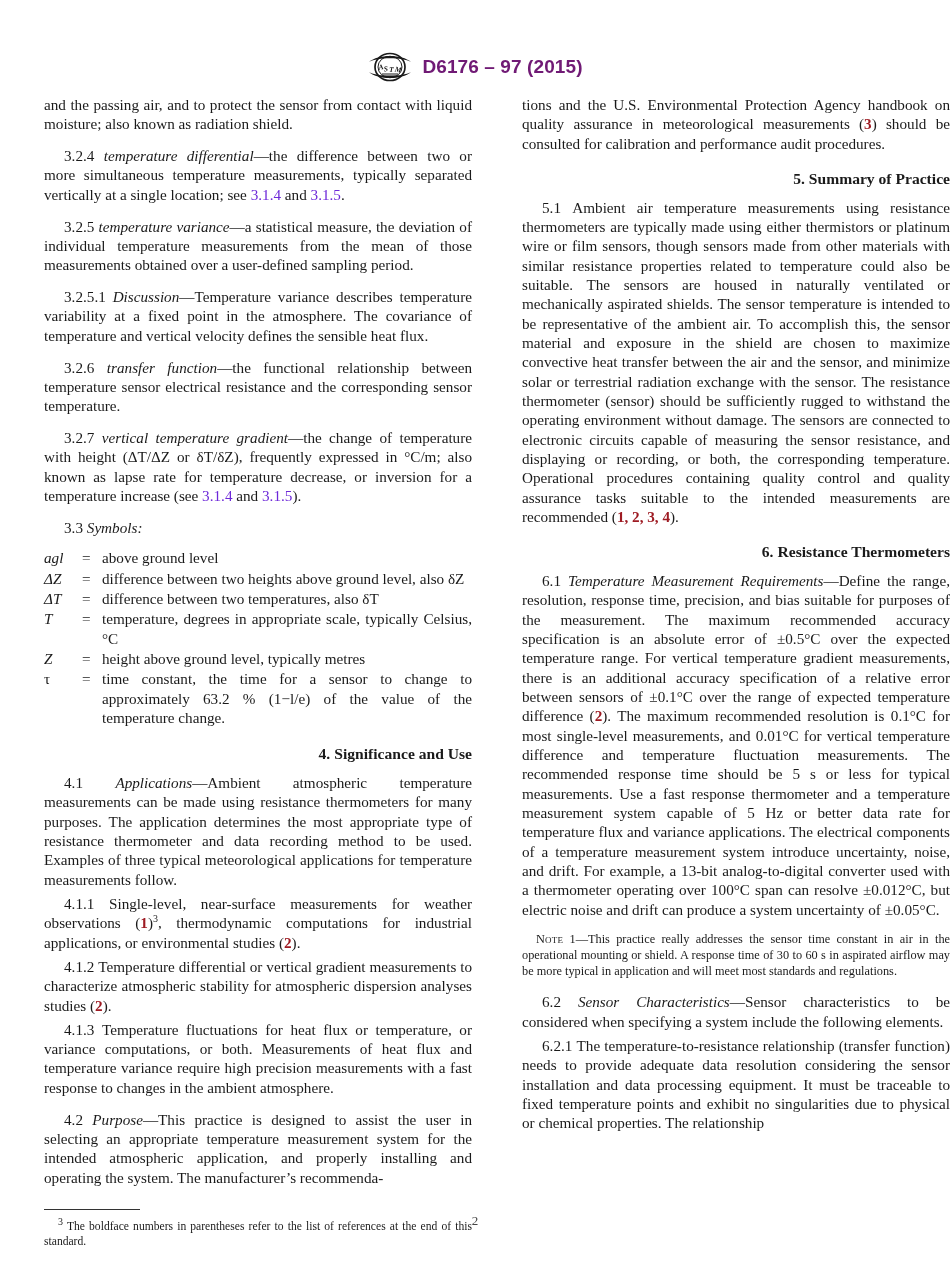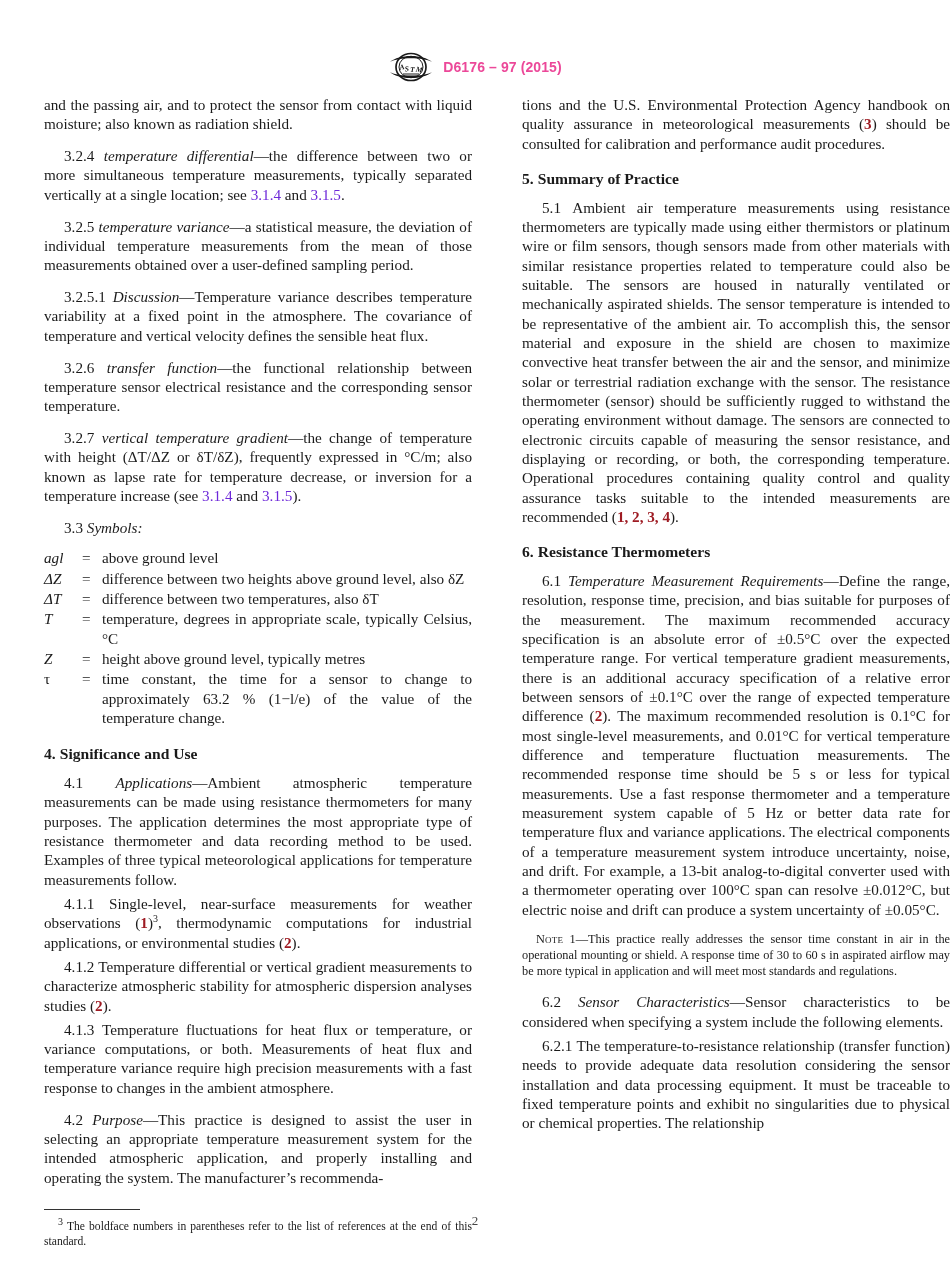--- a/index.html
+++ b/index.html
@@ -34,23 +34,23 @@
   }
   .astm-logo {
     width: 46px;
     height: 30px;
     flex: 0 0 auto;
     display: block;
   }
   .doc-designation {
     font-family: "Liberation Sans", "DejaVu Sans", sans-serif;
     font-weight: bold;
-    font-size: 14px;
+    font-size: 19px;
     letter-spacing: 0.1px;
-    color: #ec4899;
+    color: #701a75;
     white-space: nowrap;
   }
 
   
   .columns {
     position: absolute;
     top: 95px;
     left: 0;
     width: 950px;
     display: flex;
@@ -73,21 +73,21 @@
   }
   p.indent { text-indent: 20px; }
   p.flush { text-indent: 0; }
   p.gap { margin-top: 12.5px; }
   p.gap-sm { margin-top: 5px; }
 
   h2.section {
     margin: 17px 0 9px 0;
     font-size: 15.6px;
     font-weight: bold;
-    text-align: left;
+    text-align: right;
     text-indent: 0;
     line-height: 1.2;
   }
   h2.section .num { margin-right: 4px; }
 
   i, .ital { font-style: italic; }
   .ref {
     color: #6d28d9;
   }
   .refb {

